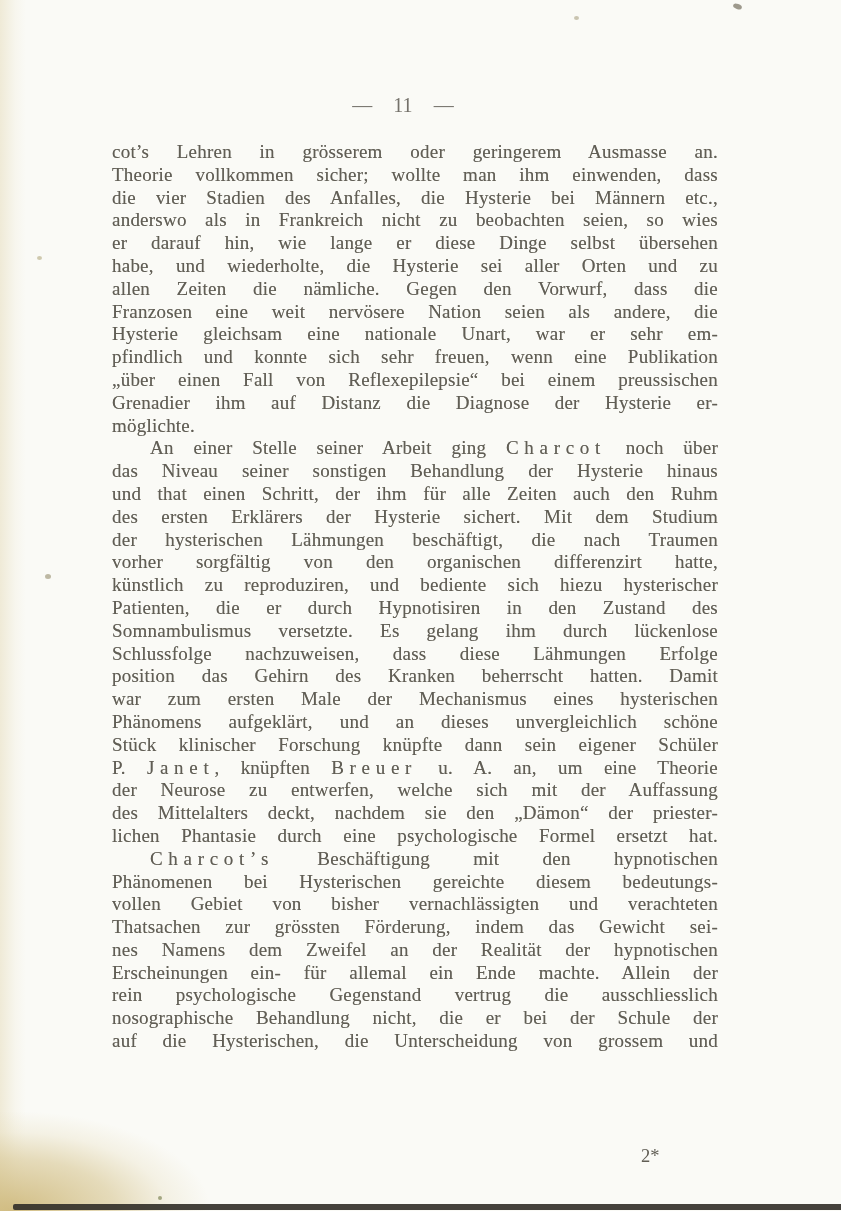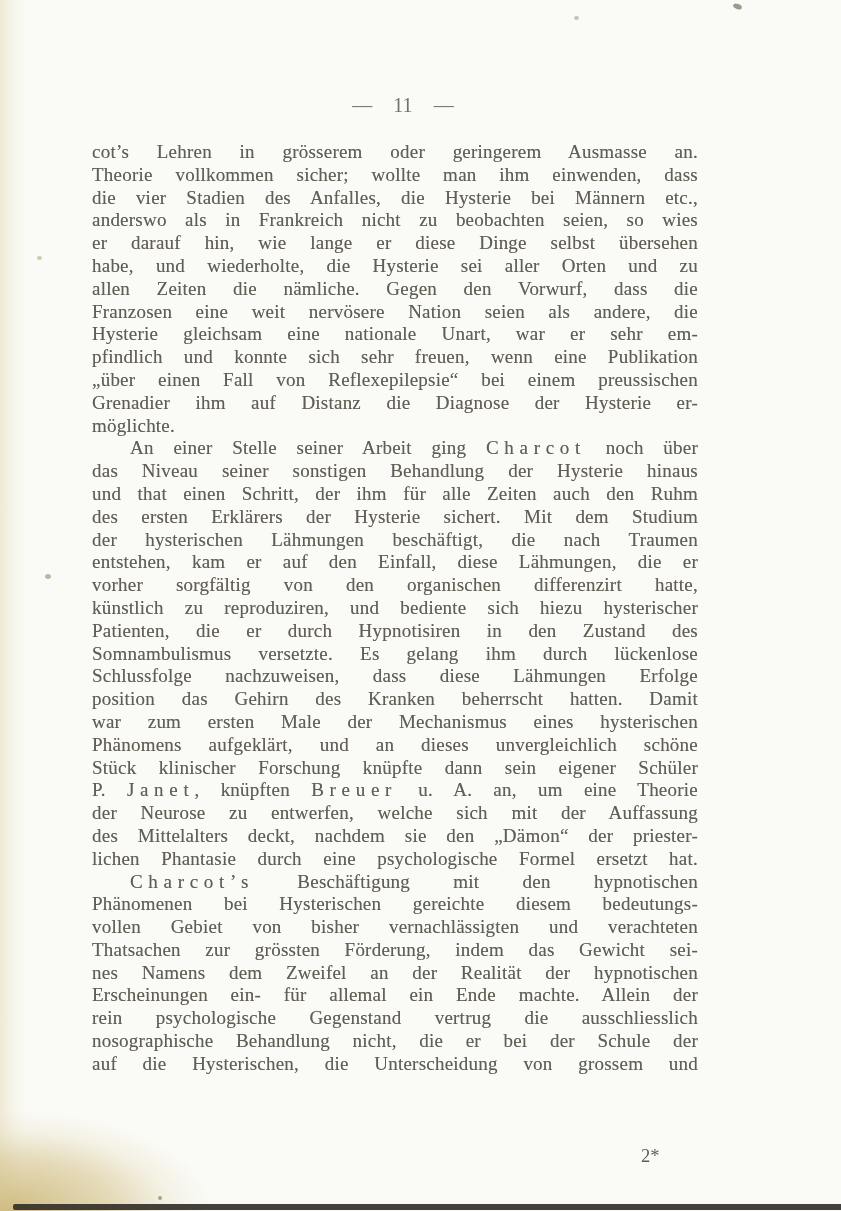--- a/index.html
+++ b/index.html
@@ -39,21 +39,21 @@
   .speck.s5{left:158px;top:1196px;width:4px;height:4px;background:#a3a681;}
   
   .header{
     position:absolute;left:100px;top:94px;width:606px;
     display:flex;justify-content:center;align-items:baseline;gap:21px;
     font-size:20px;color:var(--ink-light);
     filter:blur(0.2px);
   }
   
   .text-block{
-    position:absolute;left:92px;top:141px;width:606px;
+    position:absolute;left:112px;top:141px;width:606px;
     font-size:19px;line-height:22.8px;color:var(--ink);
     letter-spacing:0.012em;
     filter:blur(0.22px);
     text-shadow:0 0 0.6px rgba(97,94,85,0.55);
   }
   .tline{
     text-align:justify;
     text-align-last:justify;
     height:22.8px;white-space:normal;overflow:visible;
   }
@@ -98,21 +98,20 @@
       <div class="tline">Hysterie gleichsam eine nationale Unart, war er sehr em-</div>
       <div class="tline">pfindlich und konnte sich sehr freuen, wenn eine Publikation</div>
       <div class="tline">„über einen Fall von Reflexepilepsie“ bei einem preussischen</div>
       <div class="tline">Grenadier ihm auf Distanz die Diagnose der Hysterie er-</div>
       <div class="tline endline">möglichte.</div>
       <div class="tline indent">An einer Stelle seiner Arbeit ging <span class="sperr">Charcot</span> noch über</div>
       <div class="tline">das Niveau seiner sonstigen Behandlung der Hysterie hinaus</div>
       <div class="tline">und that einen Schritt, der ihm für alle Zeiten auch den Ruhm</div>
       <div class="tline">des ersten Erklärers der Hysterie sichert. Mit dem Studium</div>
       <div class="tline">der hysterischen Lähmungen beschäftigt, die nach Traumen</div>
-      <div class="tline">entstehen, kam er auf den Einfall, diese Lähmungen, die er</div>
       <div class="tline">vorher sorgfältig von den organischen differenzirt hatte,</div>
       <div class="tline">künstlich zu reproduziren, und bediente sich hiezu hysterischer</div>
       <div class="tline">Patienten, die er durch Hypnotisiren in den Zustand des</div>
       <div class="tline">Somnambulismus versetzte. Es gelang ihm durch lückenlose</div>
       <div class="tline">Schlussfolge nachzuweisen, dass diese Lähmungen Erfolge</div>
       <div class="tline">position das Gehirn des Kranken beherrscht hatten. Damit</div>
       <div class="tline">war zum ersten Male der Mechanismus eines hysterischen</div>
       <div class="tline">Phänomens aufgeklärt, und an dieses unvergleichlich schöne</div>
       <div class="tline">Stück klinischer Forschung knüpfte dann sein eigener Schüler</div>
       <div class="tline">P. <span class="sperr">Janet</span>, knüpften <span class="sperr">Breuer</span> u. A. an, um eine Theorie</div>

